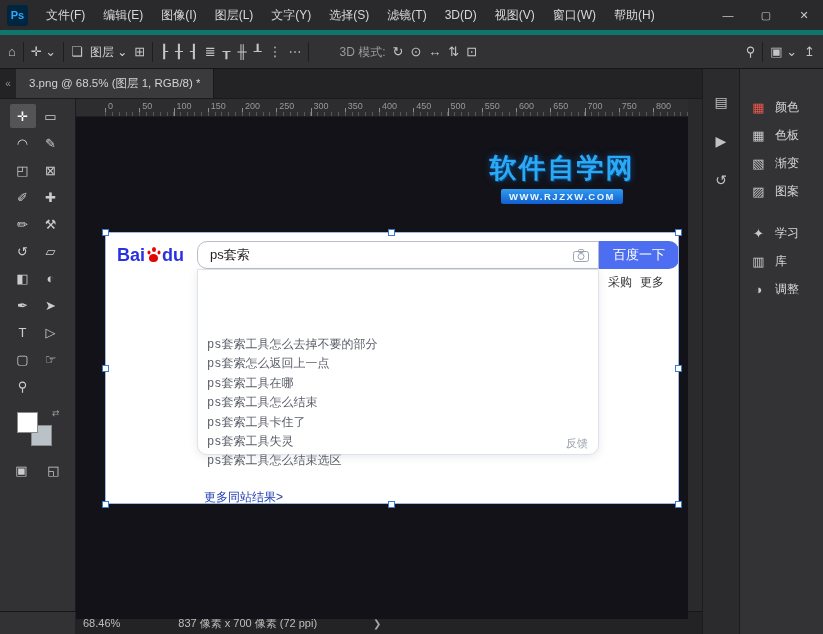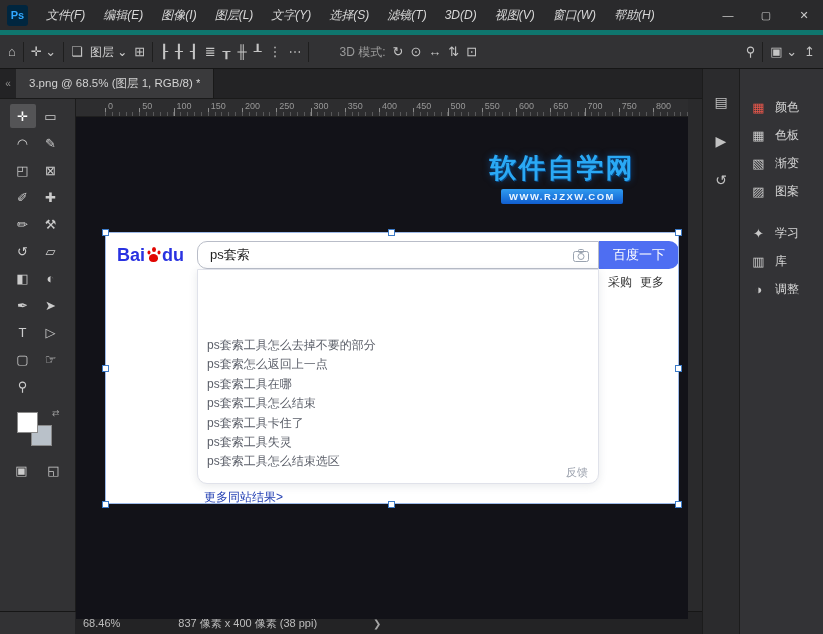--- a/index.html
+++ b/index.html
@@ -4,21 +4,21 @@
 <style>
   html,body{margin:0;padding:0;overflow:hidden;}
   body{width:823px;height:634px;background:#1e1e1e;font-family:"Liberation Sans",sans-serif;
        -webkit-font-smoothing:antialiased;user-select:none;}
   .app{width:823px;height:634px;display:flex;flex-direction:column;}
 
   
   .menubar{height:30px;background:#2a2a2c;border-bottom:5px solid #0f766e;display:flex;align-items:center;flex:0 0 30px;}
   .ps-logo{width:21px;height:21px;margin:0 9px 0 7px;background:#00263f;color:var(--ps-badge-blue);
            font-size:11px;font-weight:bold;border-radius:3px;display:flex;align-items:center;justify-content:center;}
-  .menu-items{display:flex;align-items:flex-start;height:100%;font-style:italic;}
+  .menu-items{display:flex;align-items:flex-start;height:100%;}
   .menu-item{font-size:12px;color:#d8d8d8;padding:0 9px;line-height:30px;white-space:nowrap;cursor:default;}
   .win-controls{margin-left:auto;display:flex;height:100%;}
   .win-btn{width:38px;height:100%;display:flex;align-items:center;justify-content:center;color:#c9c9c9;font-size:11px;}
 
   
   .optionsbar{height:33px;flex:0 0 33px;background:#323234;border-bottom:1px solid #161616;
               display:flex;align-items:center;gap:7px;padding:0 8px;overflow:hidden;}
   .ob-item{display:inline-flex;align-items:center;justify-content:center;color:#c4c4c4;font-size:13px;
            white-space:nowrap;line-height:1;}
   .ob-item.divider{width:1px;height:20px;background:#1e1e1e;}
@@ -81,22 +81,22 @@
   .paw::after{content:"";position:absolute;left:5.5px;top:1px;width:4px;height:5px;background:var(--baidu-red);border-radius:50%;
               box-shadow:-5px 3px 0 -0.5px var(--baidu-red),5px 3px 0 -0.5px var(--baidu-red);}
   .b-input{position:absolute;left:92px;top:9px;width:402px;height:28px;background:#fff;border:1px solid #b9bdc8;
            box-sizing:border-box;border-radius:10px 0 0 10px;}
   .b-query{position:absolute;left:12px;top:0;line-height:26px;font-size:13px;color:#1f1f1f;}
   .camera-icon{position:absolute;right:9px;top:7px;}
   .b-button{position:absolute;left:494px;top:9px;width:80px;height:28px;background:var(--baidu-blue);color:#fff;
             font-size:13px;display:flex;align-items:center;justify-content:center;border-radius:0 10px 10px 0;}
   .b-nav{position:absolute;left:503px;top:42px;display:flex;gap:8px;}
   .b-nav span{font-size:12px;color:#333;}
-  .b-drop{position:absolute;left:92px;top:37px;width:402px;height:215px;background:#fff;border:1px solid #e0e2ea;
-          box-sizing:border-box;border-radius:0 0 10px 10px;box-shadow:0 2px 8px rgba(60,70,90,.12);}
+  .b-drop{position:absolute;left:92px;top:37px;width:402px;height:186px;background:#fff;border:1px solid #e0e2ea;
+          box-sizing:border-box;border-radius:0 0 10px 10px;box-shadow:0 2px 8px rgba(60,70,90,.12);font-family:Liberation Mono, monospace;}
   .sugg-list{position:absolute;left:0;right:0;top:66px;}
   .sugg-item{height:19.4px;line-height:19.4px;padding-left:9px;font-size:12px;color:#5a5e68;white-space:nowrap;}
   .feedback{position:absolute;right:10px;bottom:3px;font-size:11px;color:#9aa0ac;}
   .more-link{position:absolute;left:99px;top:257px;font-size:12px;color:var(--link-blue);}
 
   
   .icon-strip{width:37px;flex:0 0 37px;background:#2b2b2d;border-left:1px solid #1c1c1c;
               display:flex;flex-direction:column;align-items:center;padding-top:25px;gap:23px;box-sizing:border-box;}
   .rail-icon{color:#c2c2c2;font-size:14px;}
   .right-panel{width:84px;flex:0 0 84px;background:#333336;border-left:1px solid #1c1c1c;
@@ -305,21 +305,21 @@
             <div class="handle" style="left:312px;top:384px;"></div>
             <div class="handle" style="left:599px;top:384px;"></div>
           </div>
         </div>
       </div>
 
       <div class="statusbar">
         <div class="sb-left"></div>
         <div class="sb-body">
           <span class="sb-zoom">68.46%</span>
-          <span class="sb-info">837 像素 x 400 像素 (38 ppi)</span>
+          <span class="sb-info">837 像素 x 700 像素 (72 ppi)</span>
           <span class="sb-chevron">❯</span>
         </div>
       </div>
     </div>
 
     <div class="icon-strip">
 
     <span class="rail-icon">▤</span>
         <span class="rail-icon">▶</span>
         <span class="rail-icon">↺</span>

